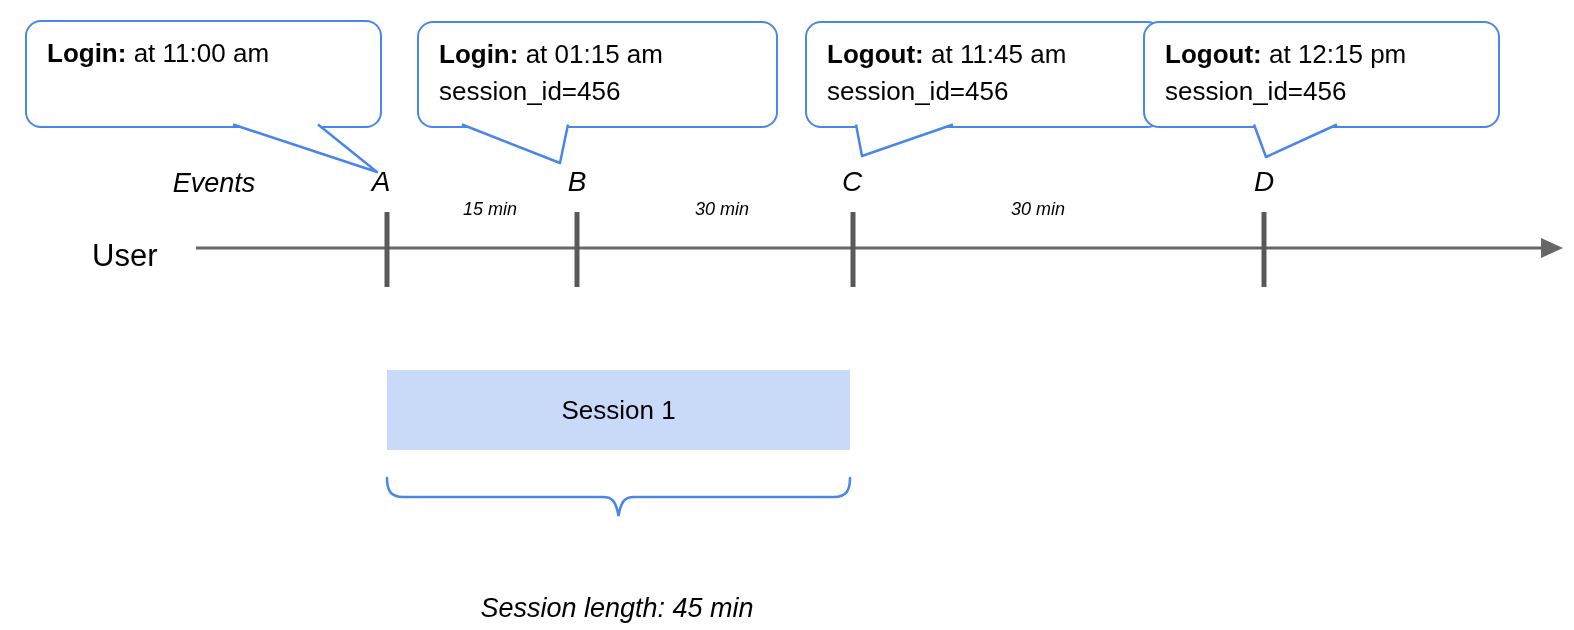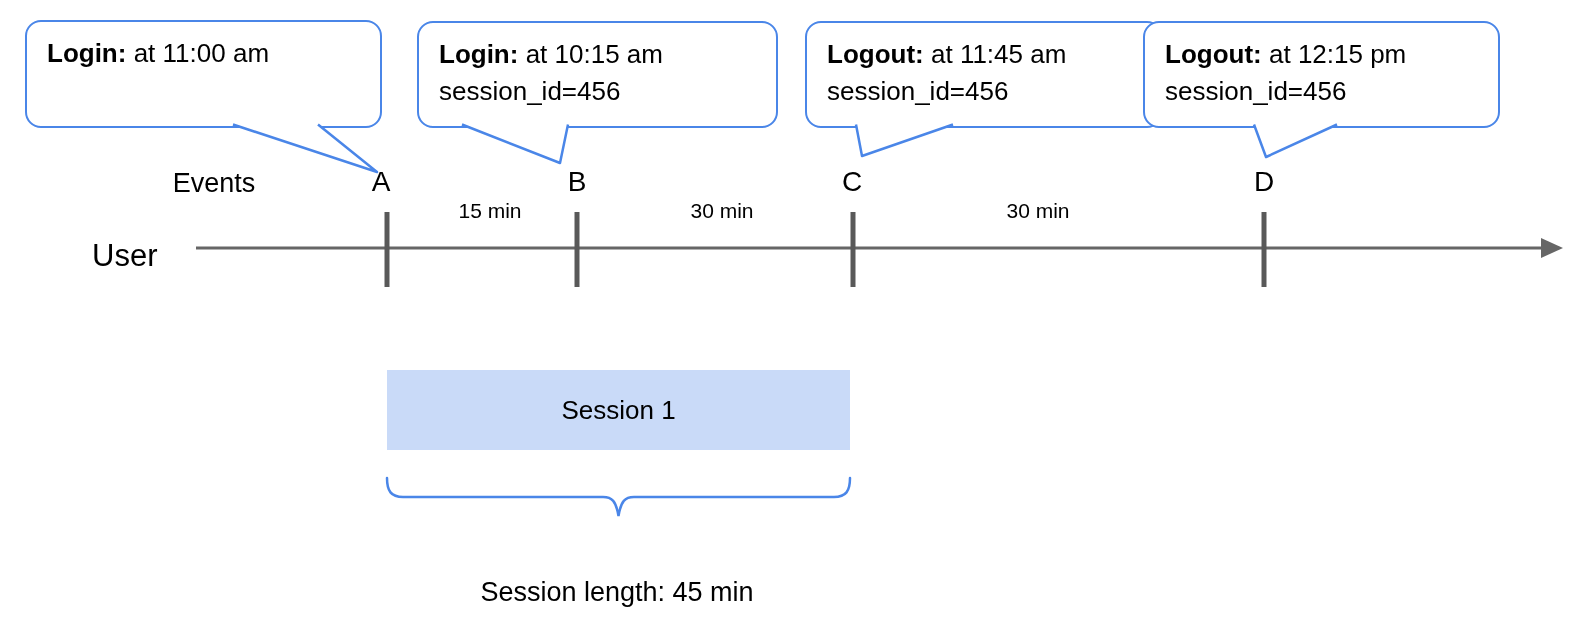--- a/index.html
+++ b/index.html
@@ -17,45 +17,45 @@
     border:2.5px solid var(--accent-blue,#4a86e8);
     border-radius:16px;
     background:#fff;
     padding:13px 4px 0 20px;
     font-size:26px;
     line-height:37px;
     white-space:nowrap;
   }
   .bubble .evt{font-weight:bold;}
   .lbl{position:absolute;white-space:nowrap;}
-  .center{transform:translateX(-50%);}
+  .center{transform:translateX(-50%);font-style:italic;}
   .events-lbl{font-size:27px;}
   .user-lbl{font-size:31px;}
   .point-lbl{font-size:28px;}
-  .interval-lbl{font-size:21px;}
+  .interval-lbl{font-size:18px;}
   .session-box{
     position:absolute;
     background:var(--session-fill,#c9daf8);
     display:flex;align-items:center;justify-content:center;
     font-size:26px;
   }
-  .session-length{font-size:27px;}
+  .session-length{font-size:27px;margin-top:16px;}
   svg.overlay{position:absolute;left:0;top:0;pointer-events:none;}
 </style>
 </head>
 <body>
 
 <div class="canvas">
 
   <div class="bubble" style="left:25px;top:20px;width:357px;height:108px">
     <div><span class="evt">Login:</span> <span>at 11:00 am</span></div>
   </div>
 
   <div class="bubble" style="left:417px;top:21px;width:361px;height:107px">
-    <div><span class="evt">Login:</span> <span>at 10:15 am</span></div>
+    <div><span class="evt">Login:</span> <span>at 01:15 am</span></div>
     <div>session_id=456</div>
   </div>
 
   <div class="bubble" style="left:805px;top:21px;width:358px;height:107px">
     <div><span class="evt">Logout:</span> <span>at 11:45 am</span></div>
     <div>session_id=456</div>
   </div>
 
   <div class="bubble" style="left:1143px;top:21px;width:357px;height:107px">
     <div><span class="evt">Logout:</span> <span>at 12:15 pm</span></div>

